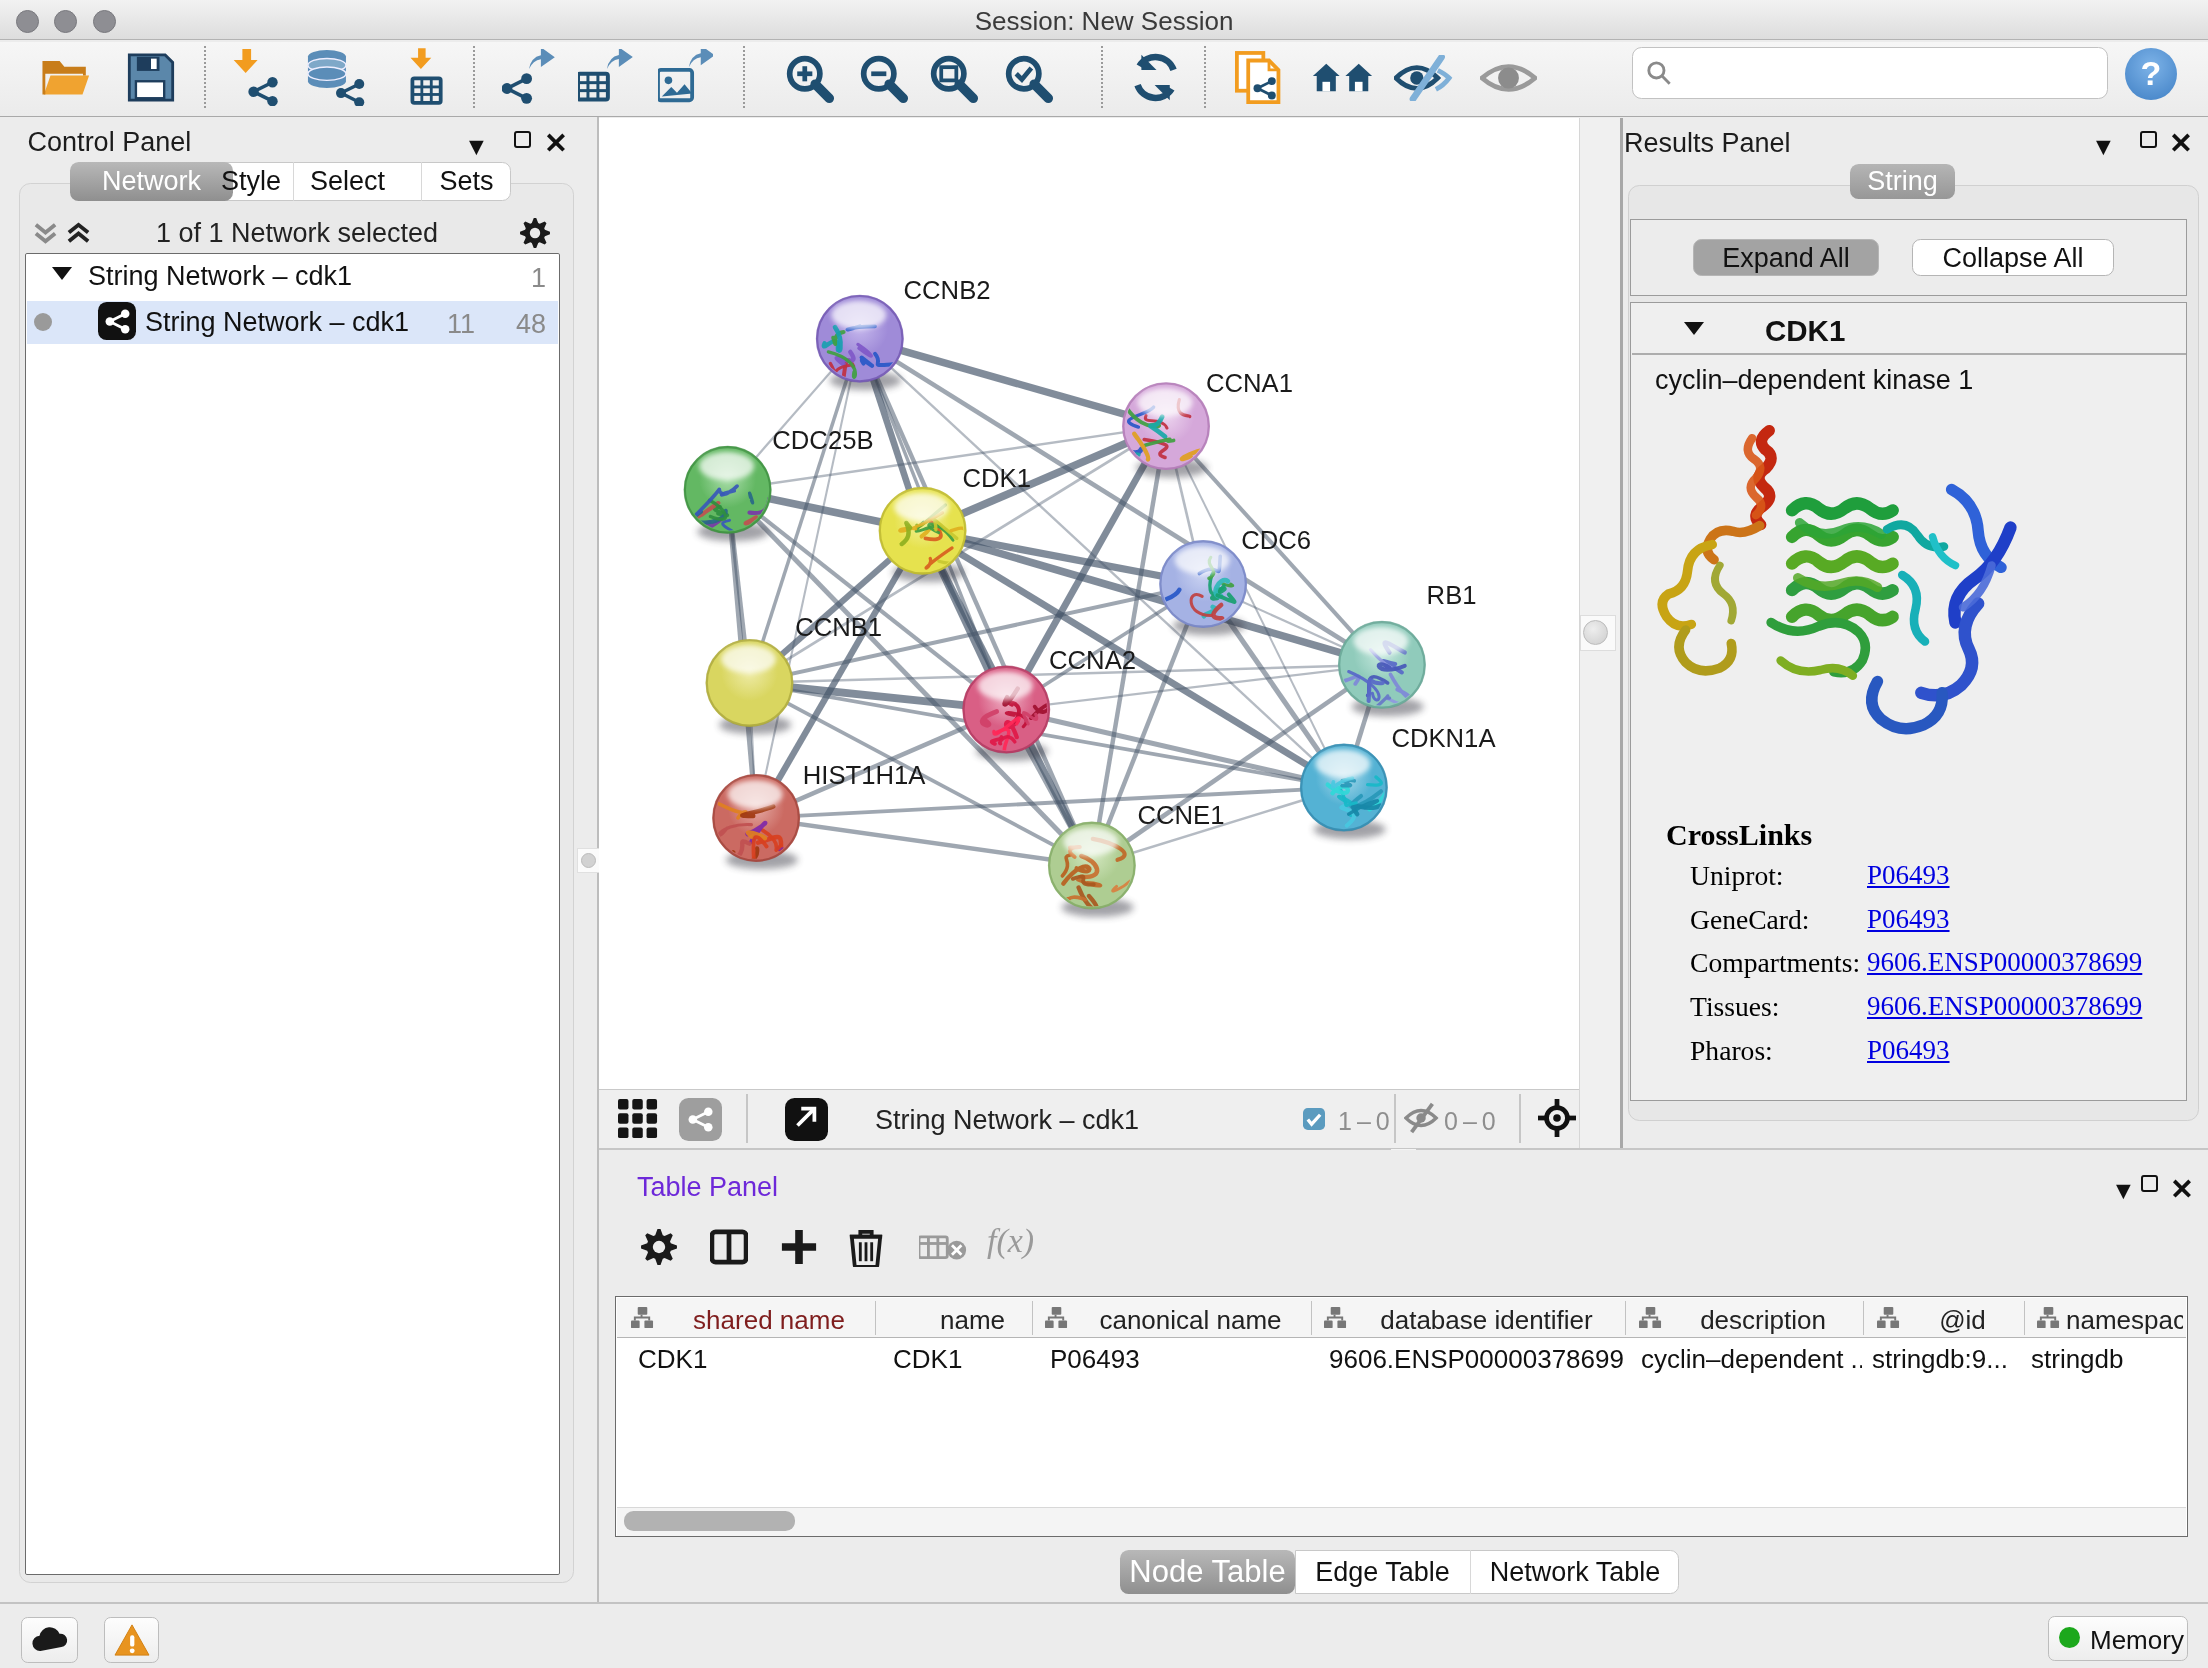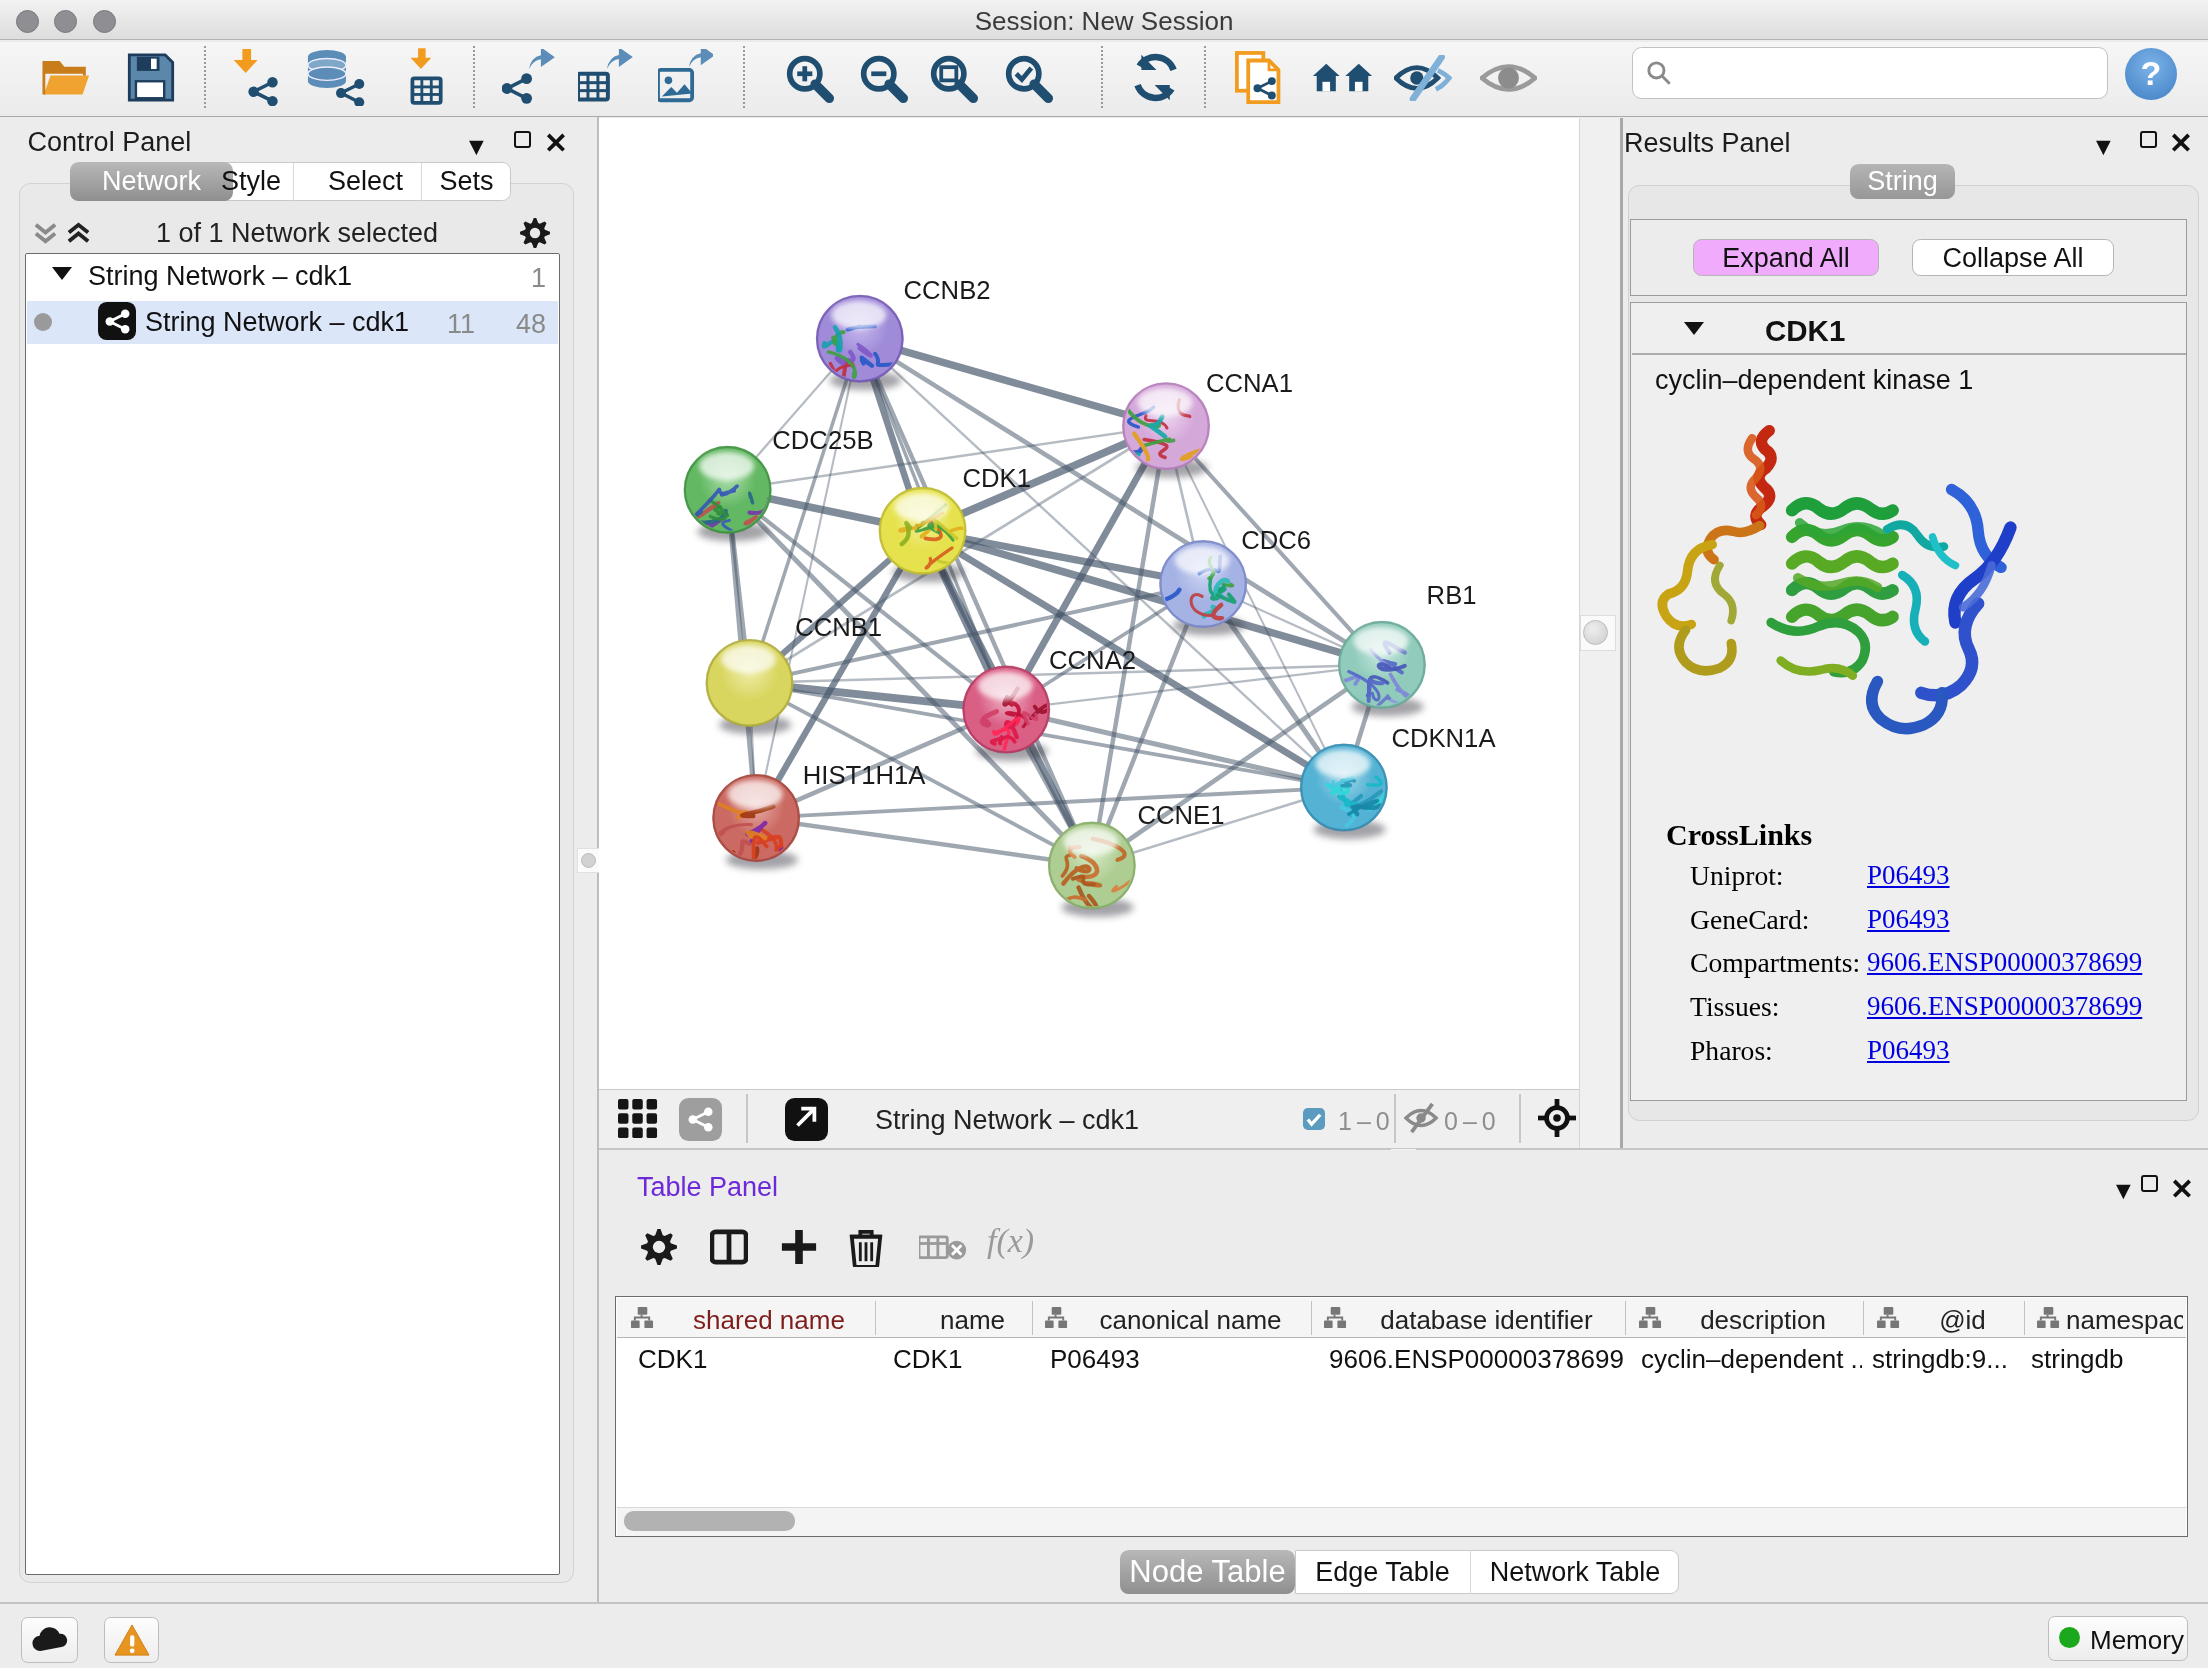--- a/index.html
+++ b/index.html
@@ -176,21 +176,21 @@
   </svg>
 <div class="abs" style="left:2125px;top:48px;width:52px;height:52px;border-radius:50%;background:radial-gradient(circle at 50% 35%,#7db3e8,#3f7fc4);color:#fff;font-size:34px;font-weight:bold;text-align:center;line-height:51px">?</div>
 <div class="abs" style="left:27.6px;top:127px;font-size:27px;color:#1c1c1c">Control Panel</div>
 <div class="winbtn" style="left:464px;top:132px">▼</div>
 <div class="abs" style="left:514px;top:131px;width:17px;height:17px;border:2.9px solid #111;border-radius:2.9px"></div>
 <div class="winbtn" style="left:544px;font-weight:bold;font-size:28.5px">✕</div>
 <div class="abs" style="left:19px;top:183px;width:555px;height:1400px;background:#e9e9e9;border:1px solid #d2d2d2;border-radius:11.4px"></div>
 <div class="abs" style="left:209px;top:162px;width:302px;height:39px;background:#fff;border:1px solid #c8c8c8;border-radius:0 8.6px 8.6px 0"></div>
 <div class="abs" style="left:70px;top:162px;width:163px;height:39px;background:linear-gradient(#b8b8b8,#8f8f8f);border-radius:8.6px;color:#fff;font-size:27px;text-align:center;line-height:39px">Network</div>
 <div class="abs" style="left:209px;top:162px;width:85px;height:39px;font-size:27px;color:#111;text-align:center;line-height:39px;border-right:1px solid #d8d8d8">Style</div>
-<div class="abs" style="left:310px;top:162px;width:112px;height:39px;font-size:27px;color:#111;text-align:center;line-height:39px;border-right:1px solid #d8d8d8">Select</div>
+<div class="abs" style="left:310px;top:162px;width:112px;height:39px;font-size:27px;color:#111;text-align:left;line-height:39px;border-right:1px solid #d8d8d8">Select</div>
 <div class="abs" style="left:422px;top:162px;width:89px;height:39px;font-size:27px;color:#111;text-align:center;line-height:39px">Sets</div>
 <div class="abs" style="left:25px;top:213px;width:544px;height:40px;font-size:27px;color:#222;text-align:center;line-height:40px">1 of 1 Network selected</div>
 <svg style="position:absolute;left:32px;top:221px" width="27" height="25" viewBox="0 0 28 26">
     <g fill="none" stroke="#8a8a8a" stroke-width="4">
       <path d="M4,4 l10,8 10,-8"></path>
       <path d="M4,13 l10,8 10,-8"></path>
     </g>
   </svg>
 <svg style="position:absolute;left:65px;top:221px" width="27" height="25" viewBox="0 0 28 26">
     <g fill="none" stroke="#222" stroke-width="4">
@@ -628,21 +628,21 @@
     <circle cx="20" cy="20" r="4" fill="#111"></circle>
   </svg>
 <div class="abs" style="left:1623px;top:118px;width:586px;height:1030px;background:#ececec"></div>
 <div class="abs" style="left:1624px;top:128px;font-size:27px;color:#1c1c1c">Results Panel</div>
 <div class="winbtn" style="left:2091px;top:132px">▼</div>
 <div class="abs" style="left:2140px;top:131px;width:17px;height:17px;border:2.9px solid #111;border-radius:2.9px"></div>
 <div class="winbtn" style="left:2169px;font-weight:bold;font-size:28.5px">✕</div>
 <div class="abs" style="left:1628px;top:185px;width:571px;height:936px;background:#e7e7e7;border:1px solid #d0d0d0;border-radius:11.4px"></div>
 <div class="abs" style="left:1850px;top:164px;width:105px;height:35px;background:linear-gradient(#b5b5b5,#979797);border-radius:8.6px;color:#fff;font-size:27px;text-align:center;line-height:35px">String</div>
 <div class="abs" style="left:1630px;top:219px;width:557px;height:77px;background:#ececec;border:1.9px solid #9b9b9b"></div>
-<div class="abs" style="left:1693px;top:239px;width:186px;height:37px;background:#f0abfc;border:1px solid #b5b5b5;border-radius:8.6px;font-size:27px;color:#111;text-align:center;line-height:36px">Expand All</div>
+<div class="abs" style="left:1693px;top:239px;width:186px;height:37px;background:#a3a3a3;border:1px solid #b5b5b5;border-radius:8.6px;font-size:27px;color:#111;text-align:center;line-height:36px">Expand All</div>
 <div class="abs" style="left:1912px;top:239px;width:202px;height:37px;background:#fff;border:1px solid #b5b5b5;border-radius:8.6px;font-size:27px;color:#111;text-align:center;line-height:36px">Collapse All</div>
 <div class="abs" style="left:1630px;top:302px;width:557px;height:799px;background:#efefef;border:1.9px solid #9b9b9b"></div>
 <div class="abs" style="left:1684px;top:322px;width:0;height:0;border-left:10.5px solid transparent;border-right:10.5px solid transparent;border-top:13.3px solid #111"></div>
 <div class="abs" style="left:1765px;top:314px;font-size:29.5px;font-weight:bold;color:#111">CDK1</div>
 <div class="abs" style="left:1632px;top:353px;width:554px;height:1.9px;background:#adadad"></div>
 <div class="abs" style="left:1655px;top:365px;font-size:27px;color:#111">cyclin–dependent kinase 1</div>
 <svg style="position:absolute;left:1657px;top:423px" width="366" height="342" viewBox="0 0 385 360">
     <g fill="none" stroke-linecap="round">
       <path d="M118,8 q-14,10 -4,20 q12,8 0,20 q-13,9 -1,20 q12,9 -2,20 q-13,9 -2,19" stroke="#c42810" stroke-width="12"></path>
       <path d="M100,16 q-10,14 2,22 q12,8 2,20 q-11,10 0,20 q11,9 0,19" stroke="#d85818" stroke-width="9" opacity="0.9"></path>

